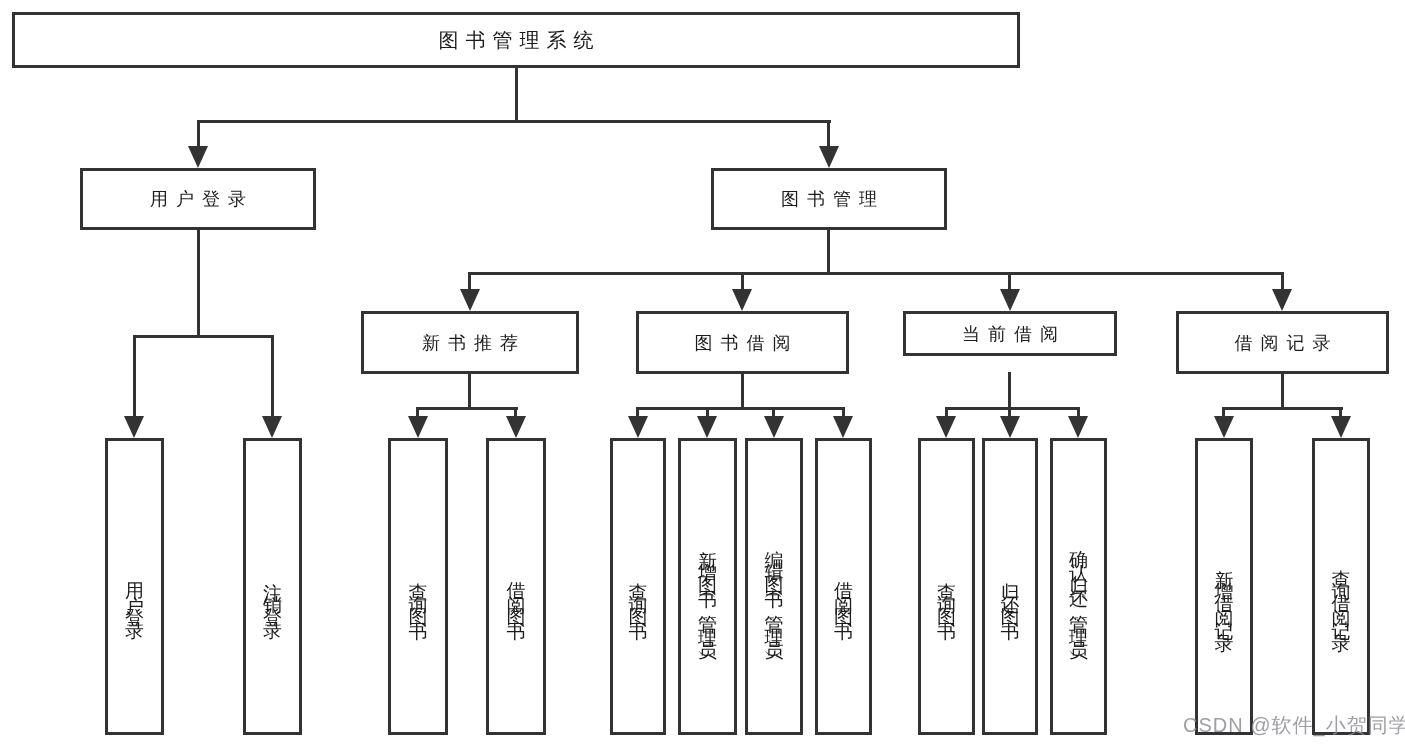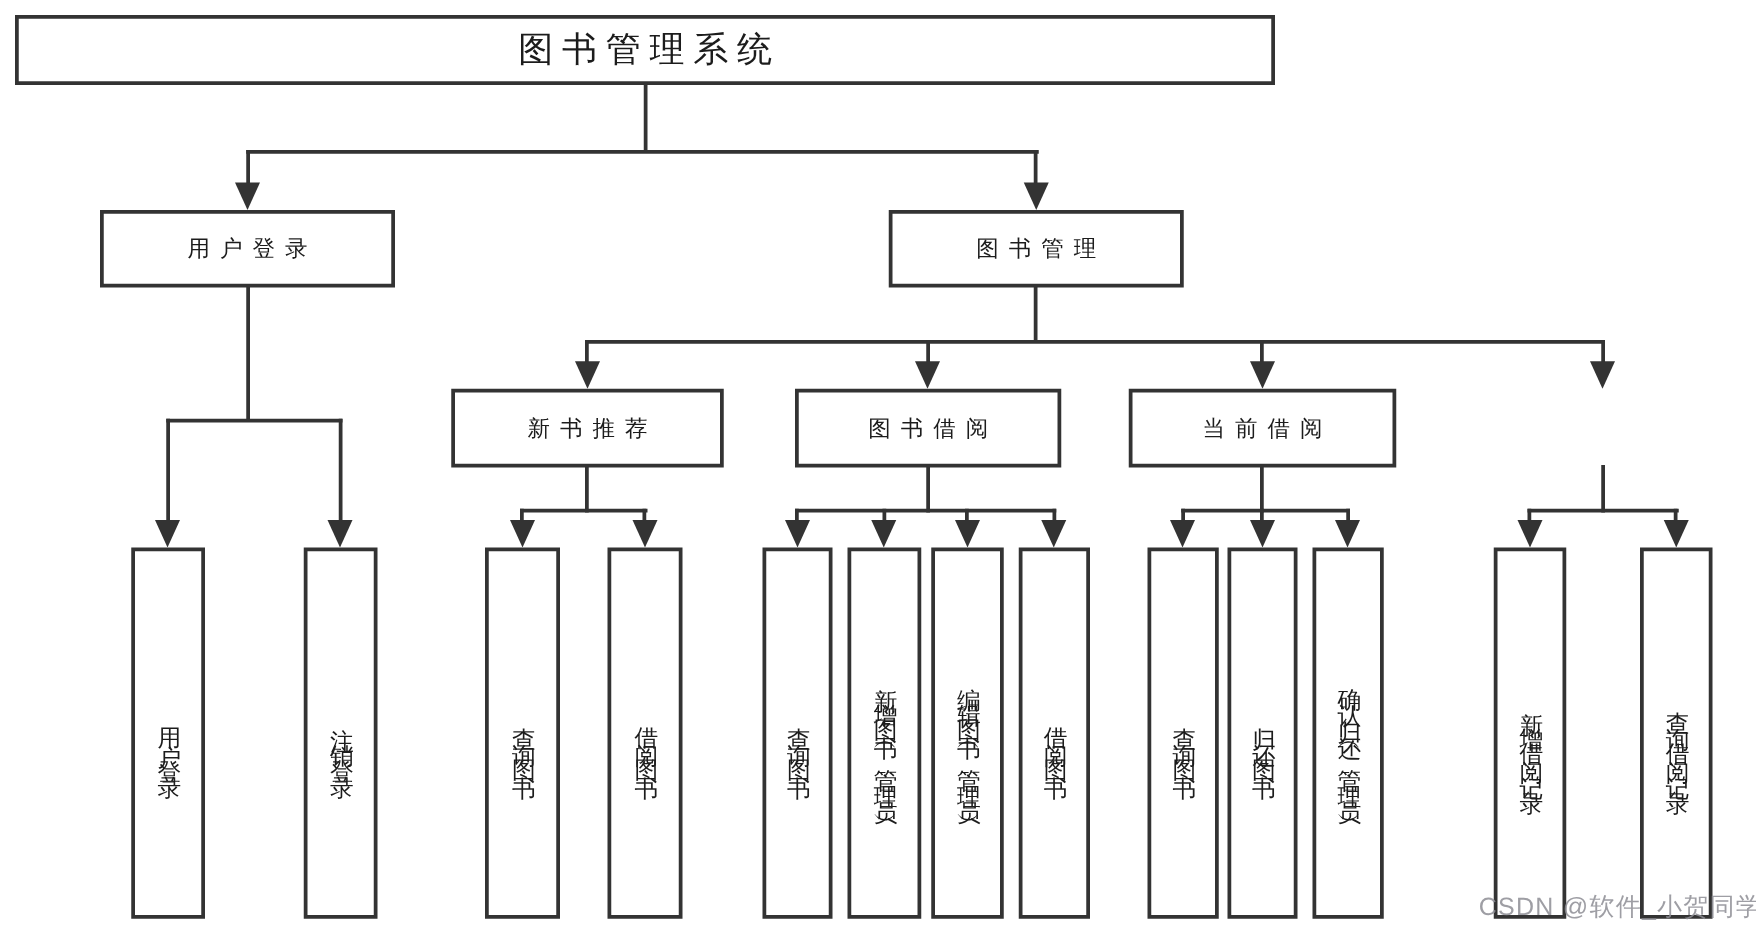--- a/index.html
+++ b/index.html
@@ -7,21 +7,21 @@
     position:relative;width:1405px;height:747px;background:#ffffff;overflow:hidden;
     font-family:"Liberation Sans",sans-serif;
   }
   .bx{
     position:absolute;box-sizing:border-box;border:3px solid #333333;background:#ffffff;
     display:flex;align-items:center;justify-content:center;
   }
   .hlabel{
     font-size:18px;letter-spacing:8px;padding-left:8px;color:#1c1c1c;white-space:nowrap;line-height:1;
   }
-  .title-label{font-size:28px;letter-spacing:7px;padding-left:7px;}
+  .title-label{font-size:20px;letter-spacing:7px;padding-left:7px;}
   .vtext{
     writing-mode:vertical-rl;font-size:19px;letter-spacing:13px;padding-top:13px;
     color:#1c1c1c;line-height:normal;white-space:nowrap;
   }
   .vl{position:absolute;width:3px;background:#333333;}
   .hl{position:absolute;height:3px;background:#333333;}
   .tri{
     position:absolute;width:0;height:0;
     border-left:10px solid transparent;border-right:10px solid transparent;
     border-top:22px solid #333333;
@@ -71,22 +71,25 @@
   <div class="tri" style="left:1000px;top:289px"></div>
   <div class="vl" style="left:1281px;top:272px;height:19px"></div>
   <div class="tri" style="left:1272px;top:289px"></div>
 
   <div class="bx" style="left:636px;top:311px;width:213px;height:63px">
     <span class="hlabel">图书借阅</span>
   </div>
   <div class="bx" style="left:361px;top:311px;width:218px;height:63px">
     <span class="hlabel">新书推荐</span>
   </div>
-  <div class="bx" style="left:903px;top:311px;width:214px;height:63px">
+  <div class="bx" style="left:903px;top:311px;width:214px;height:45px">
     <span class="hlabel">当前借阅</span>
+  </div>
+  <div class="bx" style="left:1176px;top:311px;width:213px;height:63px">
+    <span class="hlabel">借阅记录</span>
   </div>
 
   <div class="vl" style="left:468px;top:372px;height:38px"></div>
   <div class="hl" style="left:416px;top:407px;width:102px"></div>
   <div class="vl" style="left:416px;top:407px;height:12px"></div>
   <div class="tri" style="left:408px;top:416px"></div>
   <div class="vl" style="left:514px;top:407px;height:12px"></div>
   <div class="tri" style="left:506px;top:416px"></div>
 
   <div class="vl" style="left:741px;top:372px;height:38px"></div>

